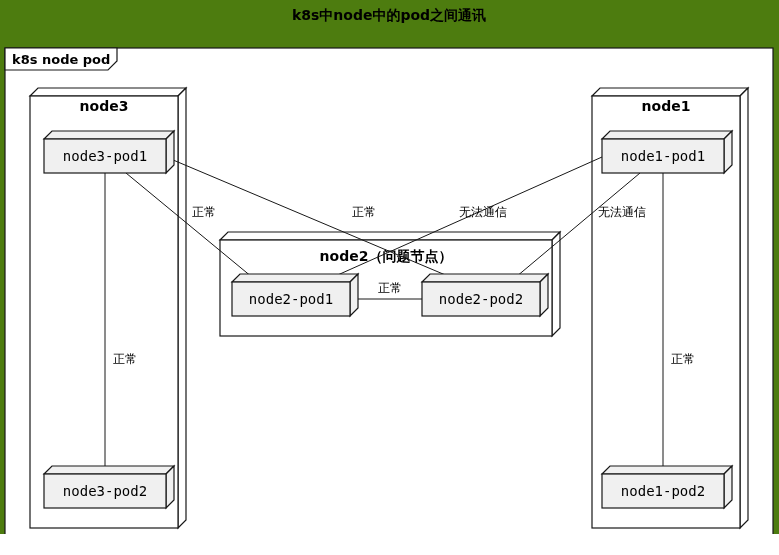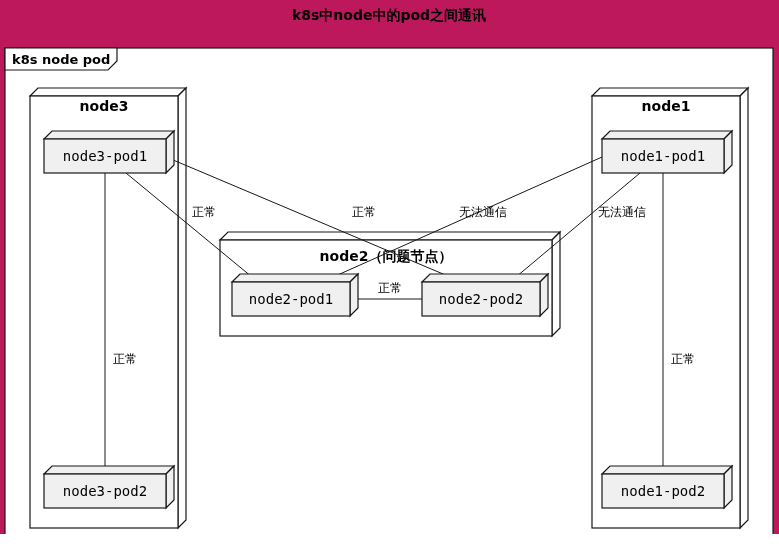--- a/index.html
+++ b/index.html
@@ -1,16 +1,16 @@
 <!DOCTYPE html>
 <html><head>
 <meta charset="utf-8">
 <style>
   html,body{margin:0;padding:0;background:#ffffff;}
-  .canvas{position:relative;width:779px;height:534px;background:#be185d;overflow:hidden;}
+  .canvas{position:relative;width:779px;height:534px;background:#4d7c0f;overflow:hidden;}
   svg{display:block;}
   polygon,rect{stroke:#181818;stroke-width:1.2;stroke-linejoin:miter;}
   line{stroke:#181818;stroke-width:1;}
   text{stroke:none;fill:#000000;}
   .t-title{font:bold 14px "DejaVu Sans",sans-serif;}
   .t-node{font:bold 14px "DejaVu Sans",sans-serif;}
   .t-frame{font:bold 13px "DejaVu Sans",sans-serif;}
   .t-edge{font:12px "DejaVu Sans",sans-serif;}
   .t-pod{font:14px "DejaVu Sans Mono",monospace;}
 </style>

